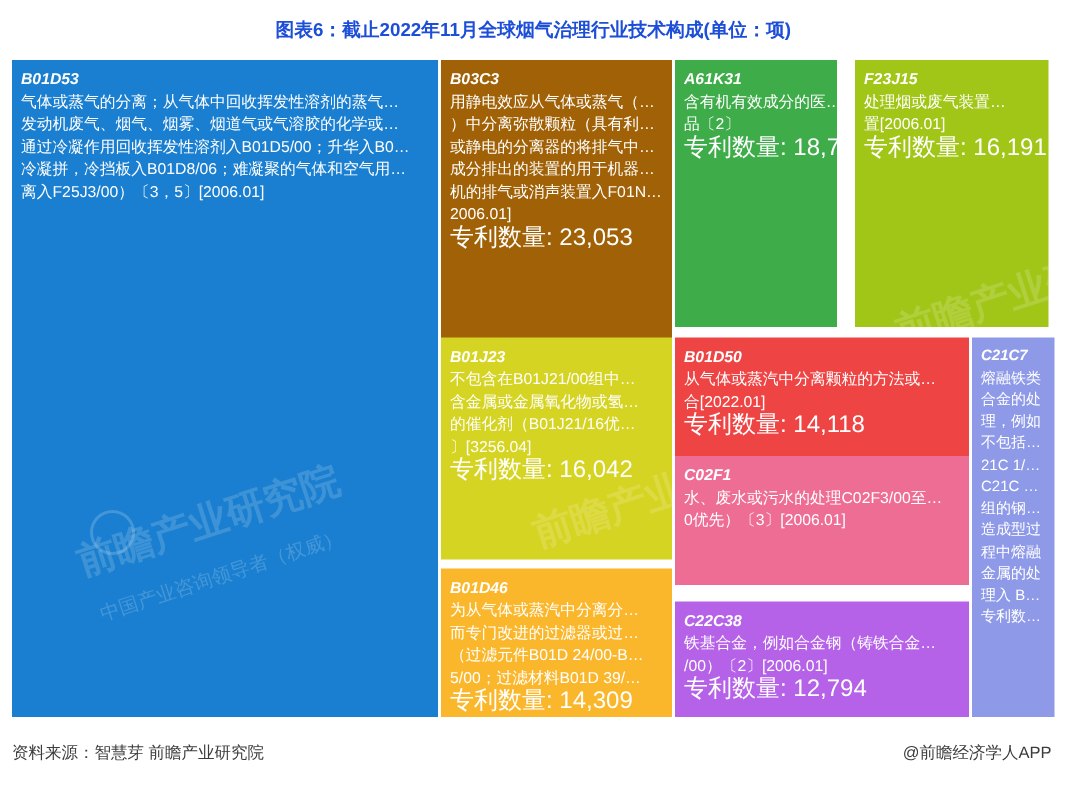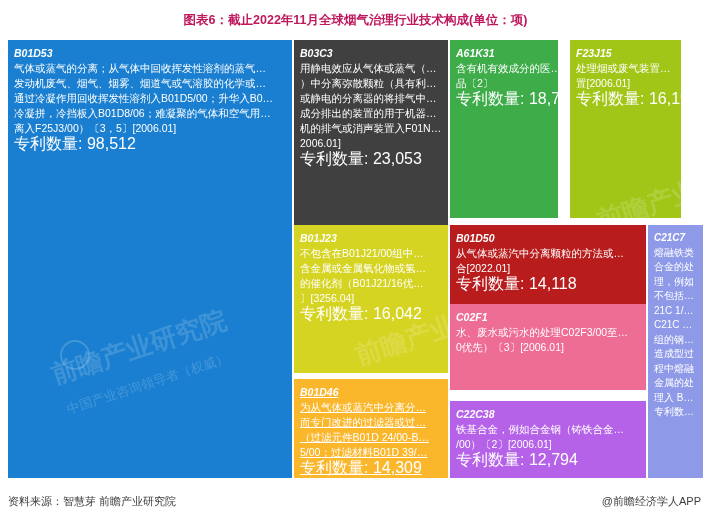--- a/index.html
+++ b/index.html
@@ -15,21 +15,21 @@
     overflow: hidden;
   }
   #chart-title {
     position: absolute;
     left: 0;
     top: 12px;
     width: 711px;
     text-align: center;
     font-size: 12.5px;
     font-weight: bold;
-    color: #be185d;
+    color: #1d4ed8;
     letter-spacing: 0px;
     white-space: nowrap;
   }
   #treemap {
     position: absolute;
     left: 8px;
     top: 40px;
     width: 695px;
     height: 440px;
   }
@@ -117,27 +117,26 @@
 
   <div class="cell" style="left:0px; top:0px; width:284px; height:438px; background:#1a7fd0;">
     <span class="code">B01D53</span>
     <span class="desc">
       <span class="desc-line">气体或蒸气的分离；从气体中回收挥发性溶剂的蒸气…</span>
       <span class="desc-line">发动机废气、烟气、烟雾、烟道气或气溶胶的化学或…</span>
       <span class="desc-line">通过冷凝作用回收挥发性溶剂入B01D5/00；升华入B0…</span>
       <span class="desc-line">冷凝拼，冷挡板入B01D8/06；难凝聚的气体和空气用…</span>
       <span class="desc-line">离入F25J3/00）〔3，5〕[2006.01]</span>
     </span>
-    <span class="count">专利数量: 98,512</span>
     <div class="wm" style="left:40px; top:300px;">前瞻产业研究院</div>
     <div class="wm2" style="left:55px; top:336px;">中国产业咨询领导者（权威）</div>
     <div class="wm-circle" style="left:52px; top:300px;"></div>
   </div>
 
-  <div class="cell" style="left:286px; top:0px; width:154px; height:226px; background:#404040;">
+  <div class="cell" style="left:286px; top:0px; width:154px; height:226px; background:#a16207;">
     <span class="code">B03C3</span>
     <span class="desc">
       <span class="desc-line">用静电效应从气体或蒸气（…</span>
       <span class="desc-line">）中分离弥散颗粒（具有利…</span>
       <span class="desc-line">或静电的分离器的将排气中…</span>
       <span class="desc-line">成分排出的装置的用于机器…</span>
       <span class="desc-line">机的排气或消声装置入F01N…</span>
       <span class="desc-line">2006.01]</span>
     </span>
     <span class="count">专利数量: 23,053</span>
@@ -145,21 +144,21 @@
 
   <div class="cell" style="left:442px; top:0px; width:108px; height:178px; background:#3eac49;">
     <span class="code">A61K31</span>
     <span class="desc">
       <span class="desc-line">含有机有效成分的医…</span>
       <span class="desc-line">品〔2〕</span>
     </span>
     <span class="count">专利数量: 18,790</span>
   </div>
 
-  <div class="cell" style="left:562px; top:0px; width:111px; height:178px; background:#a2c617;">
+  <div class="cell" style="left:562px; top:0px; width:129px; height:178px; background:#a2c617;">
     <span class="code">F23J15</span>
     <span class="desc">
       <span class="desc-line">处理烟或废气装置…</span>
       <span class="desc-line">置[2006.01]</span>
     </span>
     <span class="count">专利数量: 16,191</span>
     <div class="wm" style="left:24px; top:146px;">前瞻产业研究院</div>
   </div>
 
   <div class="cell" style="left:286px; top:185px; width:154px; height:148px; background:#d6d422;">
@@ -167,32 +166,32 @@
     <span class="desc">
       <span class="desc-line">不包含在B01J21/00组中…</span>
       <span class="desc-line">含金属或金属氧化物或氢…</span>
       <span class="desc-line">的催化剂（B01J21/16优…</span>
       <span class="desc-line">〕[3256.04]</span>
     </span>
     <span class="count">专利数量: 16,042</span>
     <div class="wm" style="left:58px; top:96px;">前瞻产业研究院</div>
   </div>
 
-  <div class="cell" style="left:286px; top:339px; width:154px; height:99px; background:#fbb72c;text-decoration:underline;">
+  <div class="cell" style="left:286px; top:339px; width:154px; height:99px; background:#fbb72c;">
     <span class="code">B01D46</span>
     <span class="desc">
       <span class="desc-line">为从气体或蒸汽中分离分…</span>
       <span class="desc-line">而专门改进的过滤器或过…</span>
       <span class="desc-line">（过滤元件B01D 24/00-B…</span>
       <span class="desc-line">5/00；过滤材料B01D 39/…</span>
     </span>
     <span class="count">专利数量: 14,309</span>
   </div>
 
-  <div class="cell" style="left:442px; top:185px; width:196px; height:86px; background:#b91c1c;">
+  <div class="cell" style="left:442px; top:185px; width:196px; height:86px; background:#ef4444;">
     <span class="code">B01D50</span>
     <span class="desc">
       <span class="desc-line">从气体或蒸汽中分离颗粒的方法或…</span>
       <span class="desc-line">合[2022.01]</span>
     </span>
     <span class="count">专利数量: 14,118</span>
   </div>
 
   <div class="cell" style="left:442px; top:264px; width:196px; height:86px; background:#ee6d95;">
     <span class="code">C02F1</span>

